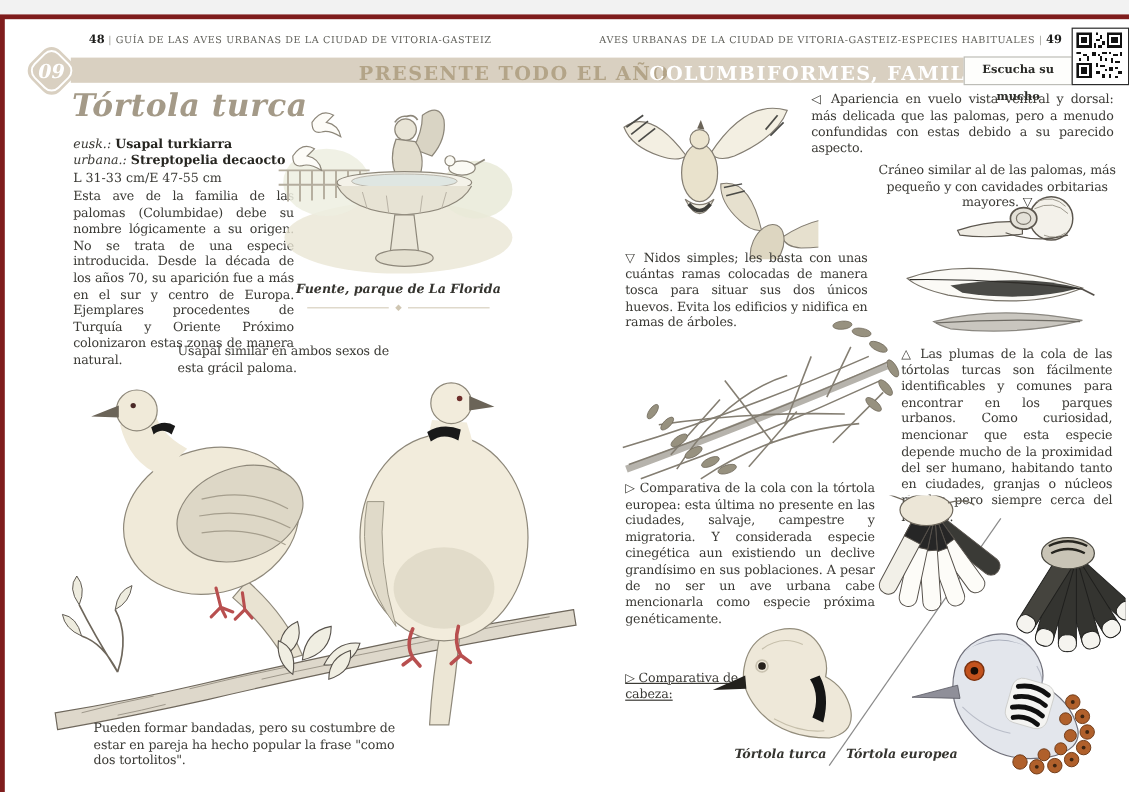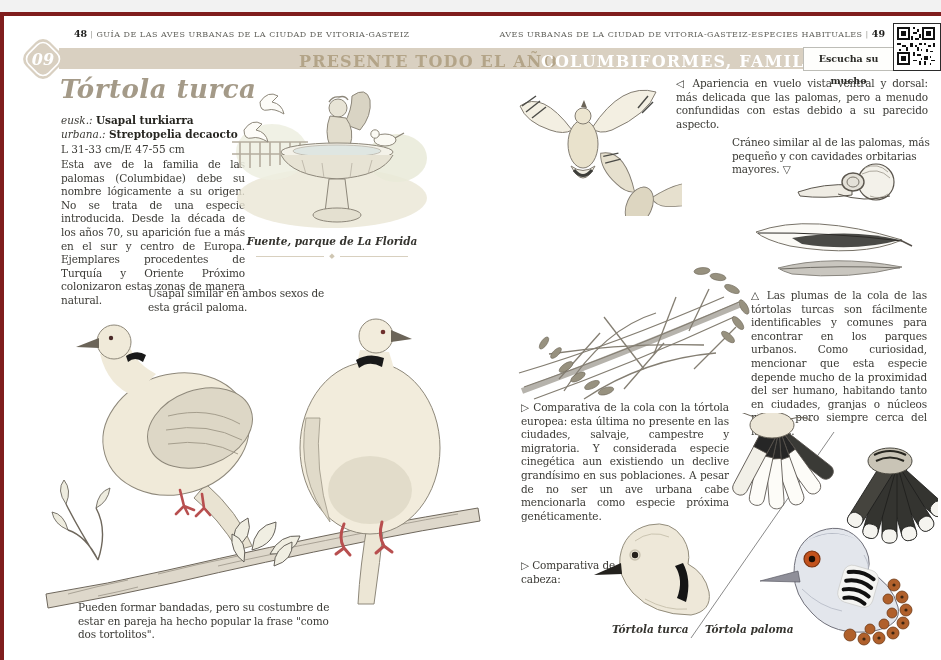--- a/index.html
+++ b/index.html
@@ -228,21 +228,21 @@
         <path d="M232,256 q10,-20 30,-18 q-6,20 -30,18 Z"></path>
           <path d="M206,264 q-14,-10 -12,-28 q16,6 12,28 Z"></path>
         <path d="M236,268 q0,-18 18,-24 q2,18 -18,24 Z"></path>
       </g>
     </svg>
   </div>
 
   <div class="abs note just" style="left:672px;top:61px;width:252px;">◁ Apariencia en vuelo vista ventral y dorsal: más delicada que las palomas, pero a menudo confundidas con estas debido a su parecido aspecto.</div>
 
   <div class="abs note" style="left:74px;top:585px;width:270px;">Pueden formar bandadas, pero su costumbre de estar en pareja ha hecho popular la frase "como dos tortolitos".</div>
-  <div class="abs note" style="left:728px;top:120px;width:198px;">Cráneo similar al de las palomas, más pequeño y con cavidades orbitarias mayores. ▽</div>
+  <div class="abs note" style="left:728px;top:120px;width:198px;text-align:center;">Cráneo similar al de las palomas, más pequeño y con cavidades orbitarias mayores. ▽</div>
 
   <div class="abs" style="left:510px;top:62px;">
     <svg width="168" height="138" viewBox="0 0 168 138">
       <g>
         <path d="M58,52 Q28,12 6,28 Q12,44 36,52 Q50,57 58,52 Z" fill="#f3efe2" stroke="#837d72" stroke-width="1"></path>
         <path d="M78,50 Q108,4 142,14 Q134,36 98,52 Q85,57 78,50 Z" fill="#f3efe2" stroke="#837d72" stroke-width="1"></path>
         <g stroke="#4a4a46" stroke-width="1.4">
             <path d="M8,28 L22,18"></path>
             <path d="M12,34 L26,23"></path>
             <path d="M18,40 L32,29"></path>
@@ -288,20 +288,21 @@
     <svg width="184" height="74" viewBox="0 0 184 74">
       <path d="M6,20 Q60,0 152,28 Q110,46 40,34 Q15,28 6,20 Z" fill="#fbfaf6" stroke="#777268" stroke-width="1"></path>
       <path d="M42,26 Q102,16 150,28 Q106,40 52,32 Z" fill="#4a4a46"></path>
       <path d="M8,21 Q80,20 152,29" fill="none" stroke="#2e2c28" stroke-width="1"></path>
       <path d="M150,28 L162,34" stroke="#55504a" stroke-width="1.4"></path>
       <path d="M28,56 Q82,42 152,55 Q100,68 42,62 Q32,59 28,56 Z" fill="#c9c6bf" stroke="#8a8780" stroke-width="1"></path>
       <path d="M30,57 Q92,53 150,56" fill="none" stroke="#6e6b64" stroke-width="1"></path>
     </svg>
   </div>
 
+  <div class="abs note just" style="left:517px;top:193px;width:202px;">▽ Nidos simples; les basta con unas cuántas ramas colocadas de manera tosca para situar sus dos únicos huevos. Evita los edificios y nidifica en ramas de árboles.</div>
 
   <div class="abs" style="left:500px;top:243px;">
     <svg width="248" height="152" viewBox="0 0 248 152">
       <path d="M18,132 Q110,98 235,46" stroke="#6e6759" stroke-width="6" fill="none" opacity=".5"></path>
       <g stroke="#847e72" stroke-width="1.3" fill="none">
         <path d="M20,128 Q120,93 235,43"></path>
           <path d="M30,140 Q130,104 230,58"></path>
           <path d="M15,114 Q110,86 220,38"></path>
         <path d="M60,132 Q100,70 152,54"></path>
           <path d="M45,95 Q120,84 200,86"></path>
@@ -403,21 +404,21 @@
         </g>
         <ellipse cx="72" cy="12" rx="22" ry="13" fill="#c9c4b6" stroke="#4a4840" stroke-width="1"></ellipse>
         <g stroke="#26251f" stroke-width="2" fill="none">
             <path d="M56,6 Q72,-2 88,6"></path>
             <path d="M58,12 Q72,5 86,12"></path>
           </g>
       </g>
     </svg>
   </div>
 
-  <div class="abs note" style="left:517px;top:543px;width:100px;">▷ Comparativa de cabeza:</div>
+  <div class="abs note" style="left:517px;top:543px;width:100px;text-decoration:underline;">▷ Comparativa de cabeza:</div>
 
   <div class="abs" style="left:587px;top:497px;">
     <svg width="132" height="112" viewBox="0 0 132 112">
       <path d="M100,102 Q62,102 42,80 Q26,62 29,44 Q33,18 58,12 Q80,7 92,25 Q100,38 97,51 Q114,60 118,79 Q121,98 100,102 Z" fill="#eee8d9" stroke="#938d7c" stroke-width="1"></path>
       <g stroke="#c6bfab" stroke-width=".9" fill="none">
           <path d="M44,28 q16,-12 34,-4"></path>
           <path d="M54,86 q22,12 42,10"></path>
         </g>
       <path d="M30,50 L3,62 L31,61 Z" fill="#23211d"></path>
       <circle cx="44" cy="42" r="5" fill="none" stroke="#c9c2b0" stroke-width="1.4"></circle>
@@ -466,15 +467,15 @@
           <circle cx="152" cy="99" r="1.6"></circle>
           <circle cx="149" cy="112" r="1.6"></circle>
           <circle cx="139" cy="122" r="1.6"></circle>
           <circle cx="125" cy="127" r="1.6"></circle>
           <circle cx="110" cy="128" r="1.6"></circle>
         </g>
     </svg>
   </div>
 
   <div class="abs caption" style="left:608px;top:607px;">Tórtola turca</div>
-  <div class="abs caption" style="left:701px;top:607px;">Tórtola paloma</div>
+  <div class="abs caption" style="left:701px;top:607px;">Tórtola europea</div>
 
 </div>
 
 </body></html>

